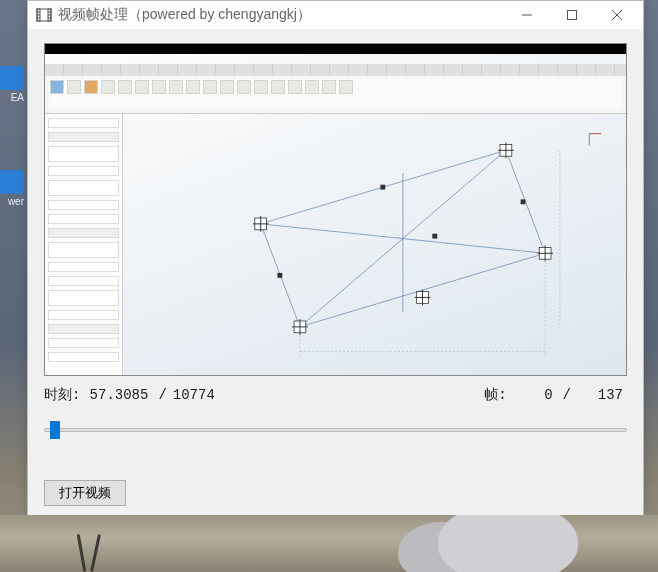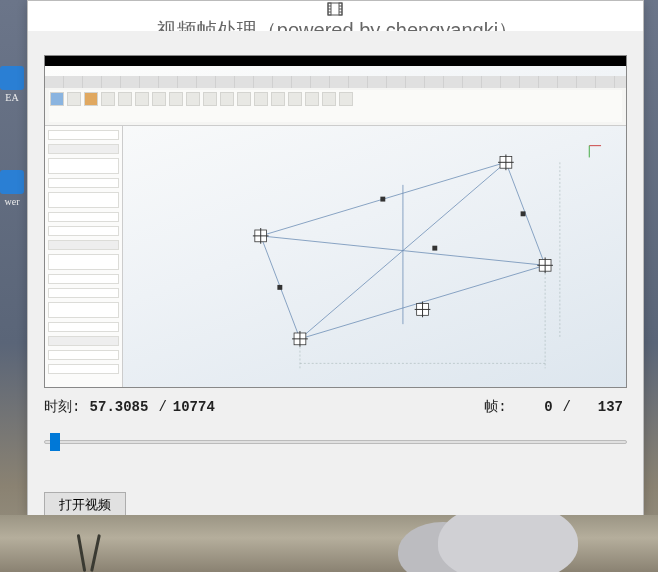--- a/index.html
+++ b/index.html
@@ -16,22 +16,21 @@
     .desktop-bg {
       position: absolute;
       top: 0; left: 0; right: 0; bottom: 0;
       background: linear-gradient(180deg, #6b7589 0%, #5a6578 60%, #8a8272 85%, #9b9584 100%);
     }
     .desktop-icon {
       position: absolute;
       width: 24px;
       color: #fff;
       font-size: 10px;
-      text-align: center;
-      font-family: Liberation Serif, serif;
+      text-align: right;
     }
     .desktop-icon .ico {
       width: 24px; height: 24px;
       background: #2a7fd4;
       border-radius: 3px;
       margin-bottom: 2px;
     }
     .di1 { top: 66px; left: 0; }
     .di2 { top: 170px; left: 0; }
     .di1 .lbl, .di2 .lbl { color: #eee; font-size: 10px; }
@@ -48,22 +47,21 @@
       display: flex;
       flex-direction: column;
     }
     .titlebar {
       height: 30px;
       display: flex;
       align-items: center;
       padding: 0 4px 0 8px;
       background: #fff;
       color: #555;
-      font-size: 20px;
-      flex-direction: column;
+      font-size: 14px;
     }
     .titlebar .title-icon {
       width: 16px; height: 16px;
       margin-right: 6px;
       display: flex;
       align-items: center;
       justify-content: center;
     }
     .titlebar .title-text { flex: 1; color: #666; }
     .win-btns { display: flex; }
@@ -71,21 +69,21 @@
       width: 45px; height: 28px;
       display: flex;
       align-items: center;
       justify-content: center;
       color: #555;
       font-size: 11px;
     }
 
     .content {
       flex: 1;
-      padding: 24px 16px;
+      padding: 14px 16px;
       display: flex;
       flex-direction: column;
       background: #f0f0f0;
     }
     .preview-frame {
       width: 100%;
       height: 333px;
       background: #000;
       border: 1px solid #888;
       position: relative;
@@ -158,21 +156,21 @@
     .info-row {
       display: flex;
       align-items: center;
       margin-top: 10px;
       font-family: "Courier New", monospace;
       font-size: 14px;
       color: #222;
       gap: 0;
     }
     .info-label { }
-    .info-val { min-width: 72px; text-align: right; padding-right: 4px; font-weight: bold; }
+    .info-val { min-width: 72px; text-align: right; padding-right: 4px; }
     .info-sep { padding: 0 6px; }
     .info-spacer { flex: 1; }
 
     .slider-wrap {
       margin-top: 14px;
       position: relative;
       height: 24px;
     }
     .slider-track {
       position: absolute;

